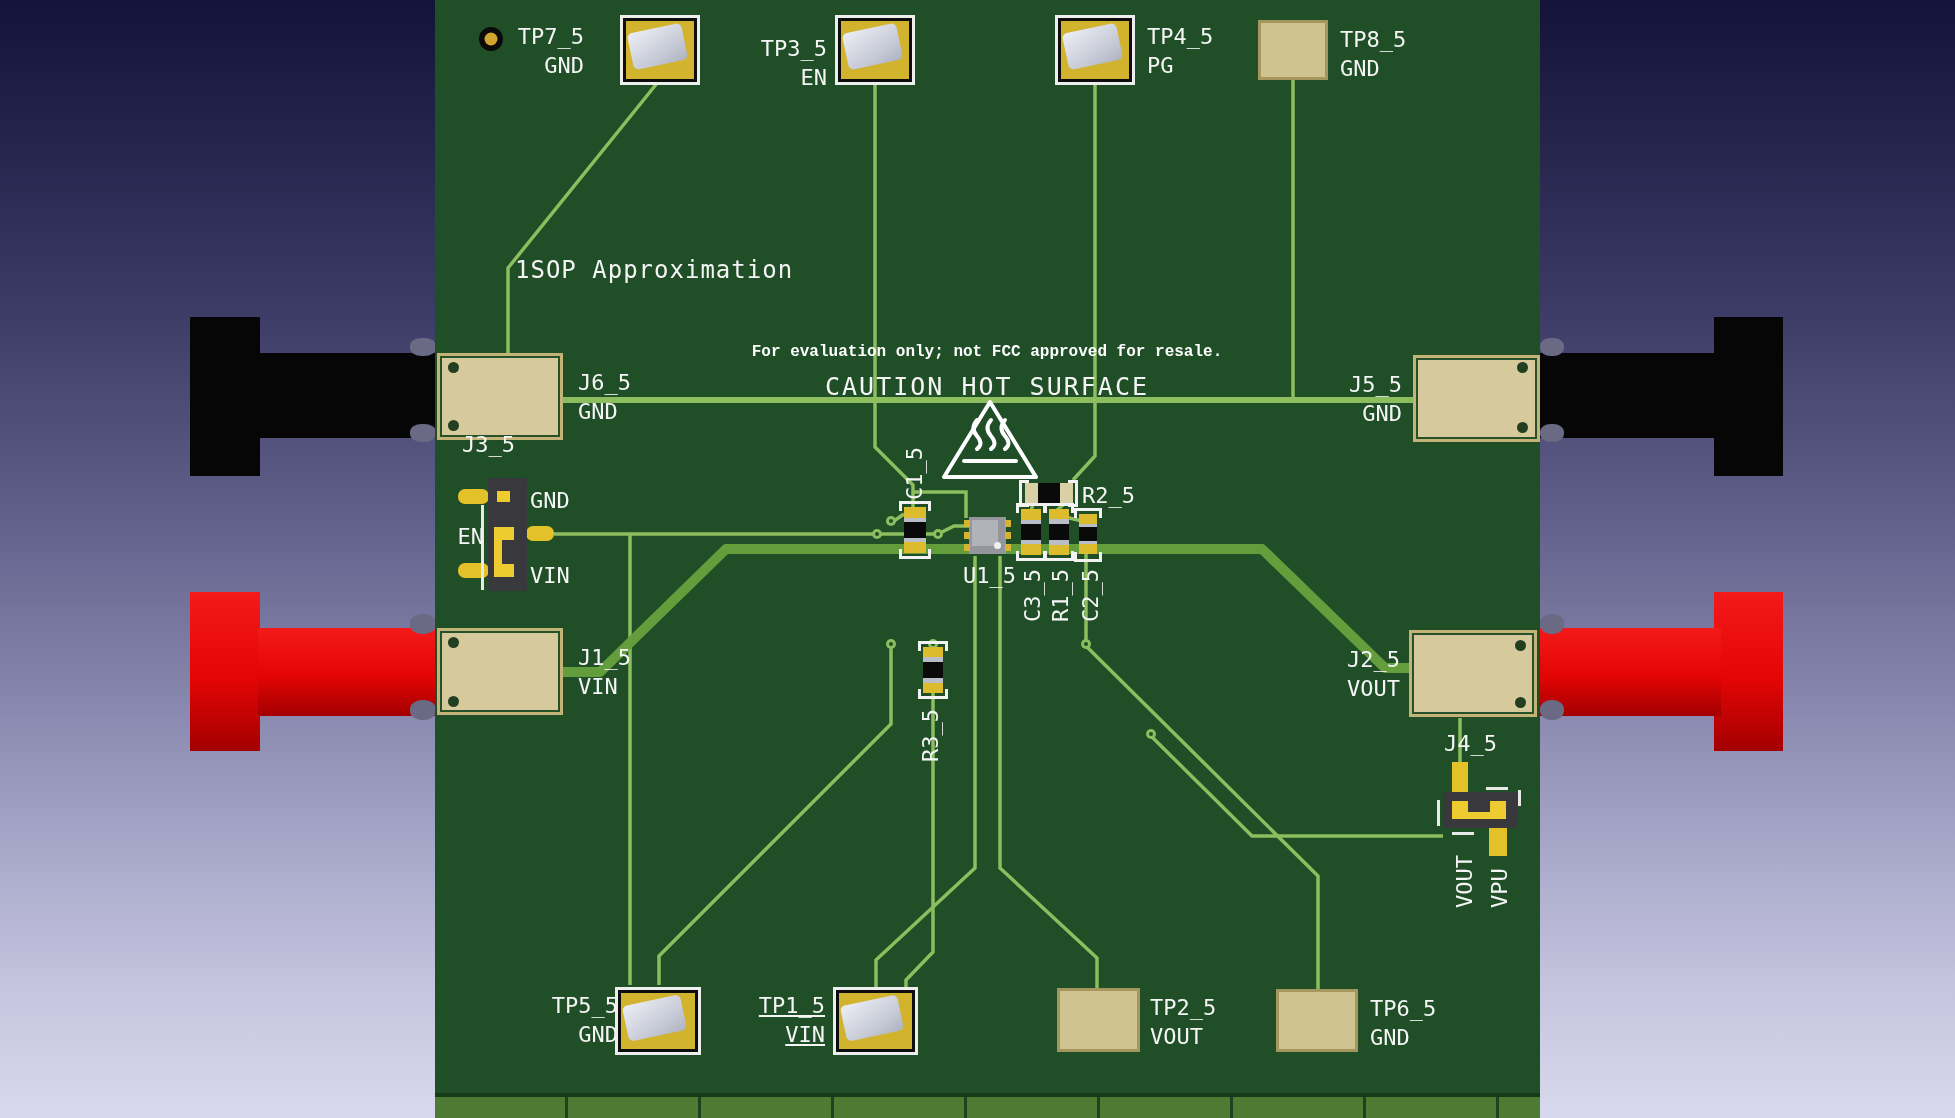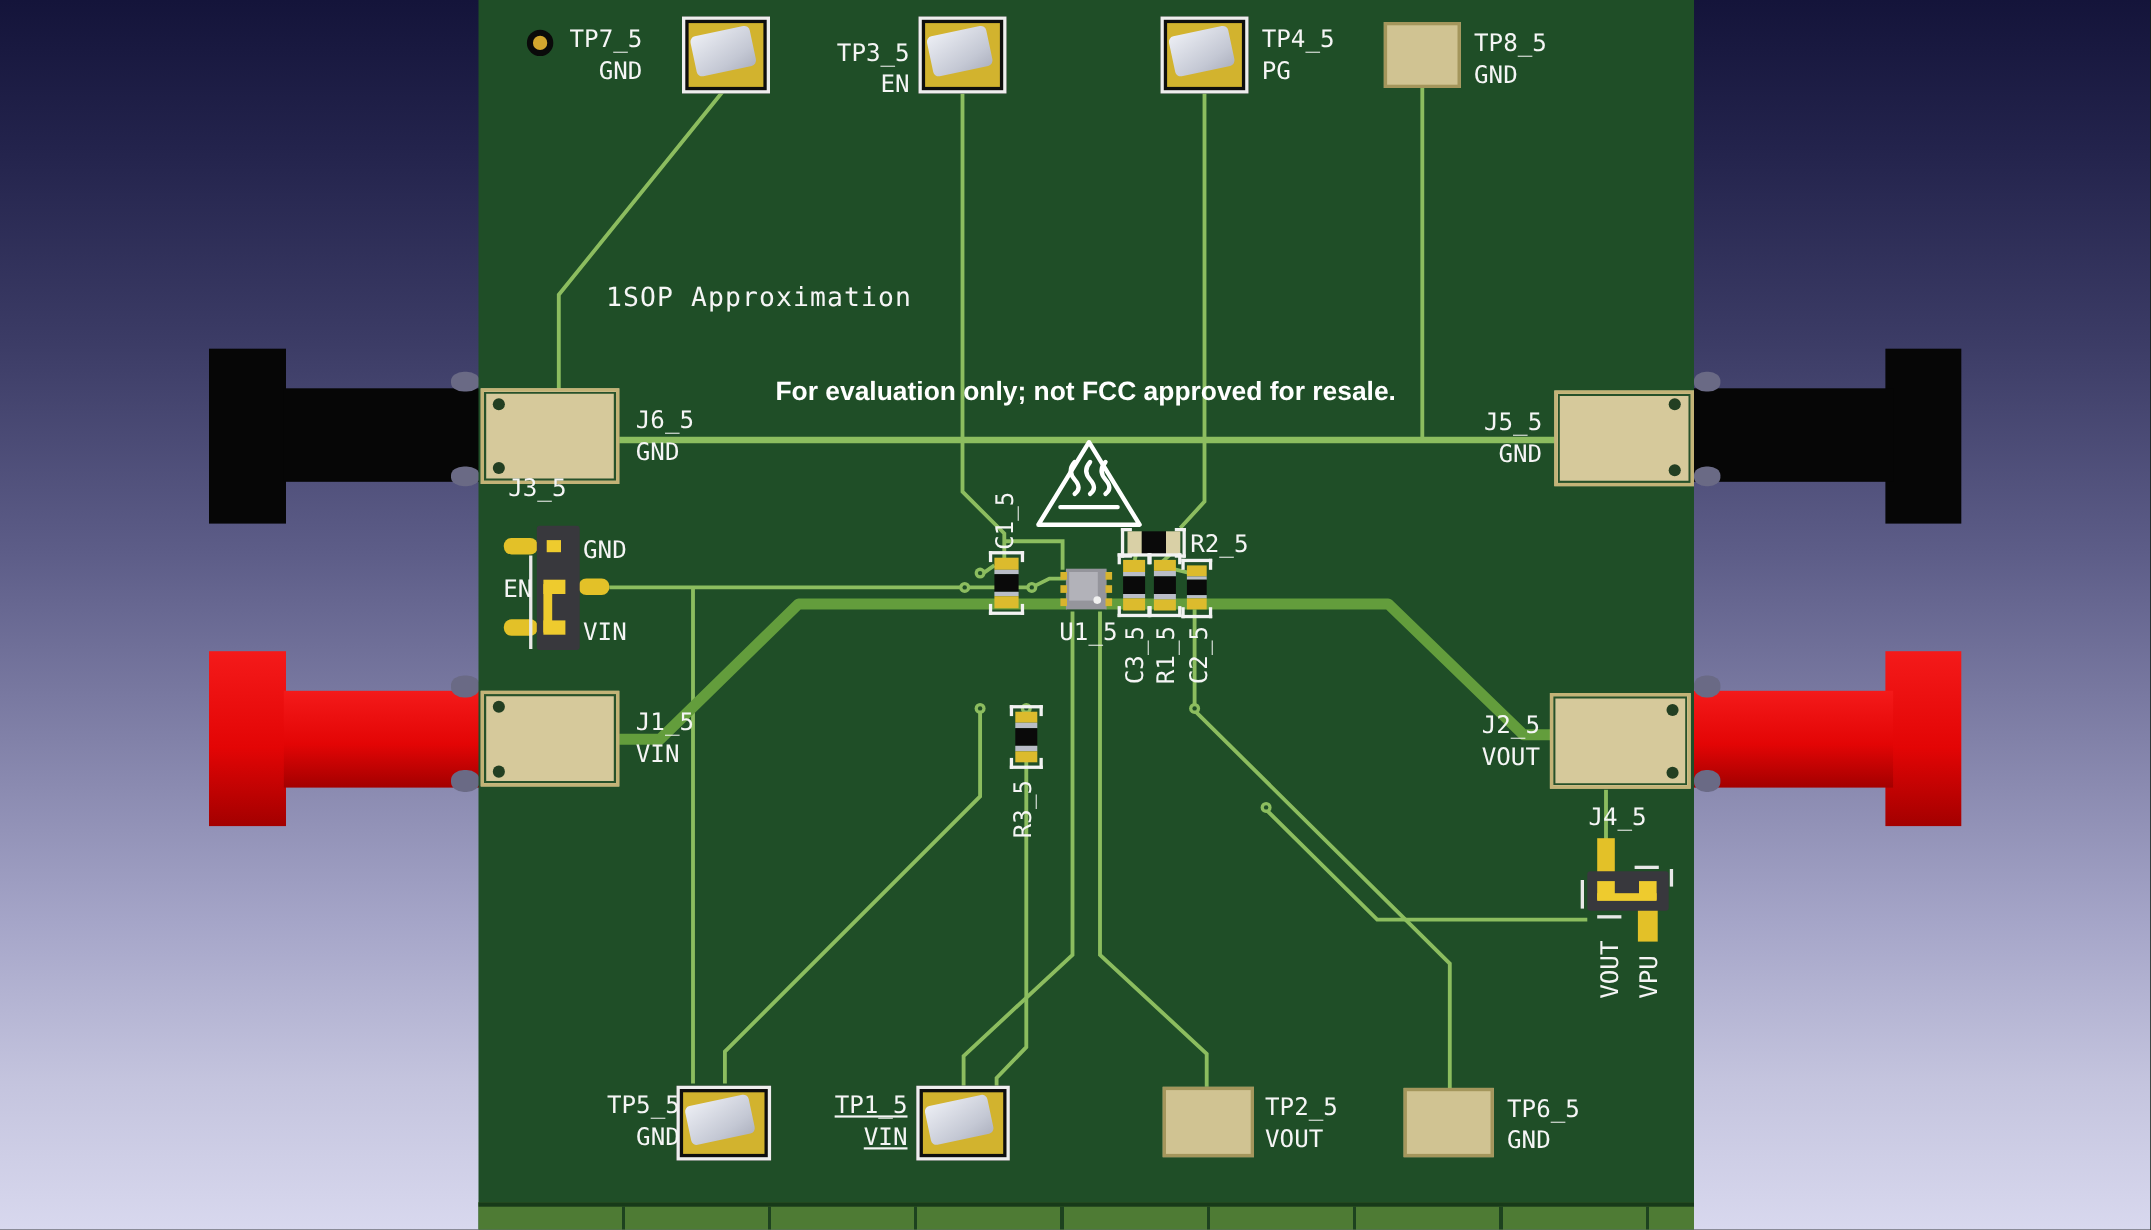--- a/index.html
+++ b/index.html
@@ -21,22 +21,22 @@
   .edge-pad{position:absolute;background:#d6c99b;border:3px solid #c3b377;box-shadow:inset 0 0 0 2px #27512a;box-sizing:border-box;z-index:4;}
   .notch{position:absolute;width:11px;height:11px;border-radius:50%;background:#233f22;z-index:5;}
   .tp-cap{position:absolute;background:#0e0e0e;border:3px solid #eeeeee;box-sizing:border-box;z-index:4;}
   .tp-gold{position:absolute;inset:3px;background:#d2b32e;}
   .tp-metal{position:absolute;left:9%;top:16%;width:74%;height:58%;background:linear-gradient(155deg,#eceef4 0%,#c4c8d4 70%,#aeb2c0 100%);border-radius:5px;transform:rotate(-12deg);}
   .tp-bare{position:absolute;background:#d0c392;border:3px solid #a4965c;box-sizing:border-box;z-index:4;}
   
   .silk{position:absolute;color:#f5f5f5;font-size:22px;line-height:29px;white-space:pre;z-index:6;}
   .silk.r{text-align:right;}
   .silk.vert{transform:rotate(-90deg);transform-origin:0 0;}
-  .silk.big{font-size:24px;letter-spacing:1px;margin-left:36px;}
-  .fcc{position:absolute;color:#fff;font-family:Liberation Sans, sans-serif;font-weight:bold;font-size:24px;z-index:6;transform:translateX(-50%);white-space:nowrap;}
+  .silk.big{font-size:24px;letter-spacing:1px;}
+  .fcc{position:absolute;color:#fff;font-family:Liberation Mono, monospace;font-weight:bold;font-size:16px;z-index:6;transform:translateX(-50%);white-space:nowrap;}
   .caution{position:absolute;color:#f5f5f5;font-size:25px;letter-spacing:2px;z-index:6;transform:translateX(-50%);white-space:nowrap;}
   
   .pv{position:absolute;display:flex;flex-direction:column;z-index:5;}
   .pv .g{background:#dcbb2d;width:100%;}
   .pv .s{background:#b9bdc7;width:100%;}
   .pv .b{background:#0a0a0a;width:100%;flex:1;}
   .brk{position:absolute;border:3px solid #f2f2f2;box-sizing:border-box;z-index:5;}
   .brk.t{border-bottom:none;height:10px;}
   .brk.bo{border-top:none;height:10px;}
   .brk.l{border-right:none;width:10px;}
@@ -301,14 +301,15 @@
       <div class="g" style="height:10px;"></div>
       <div class="s" style="height:5px;"></div>
       <div class="b"></div>
       <div class="s" style="height:5px;"></div>
       <div class="g" style="height:10px;"></div>
     </div>
   <div class="silk vert" style="left:916px;top:762px;">R3_5</div>
 
   <div class="silk big" style="left:515px;top:256px;">1SOP Approximation</div>
   <div class="fcc" style="left:987px;top:343px;">For evaluation only; not FCC approved for resale.</div>
+  <div class="caution" style="left:987px;top:372px;">CAUTION HOT SURFACE</div>
 
 </div>
 
 </body></html>

